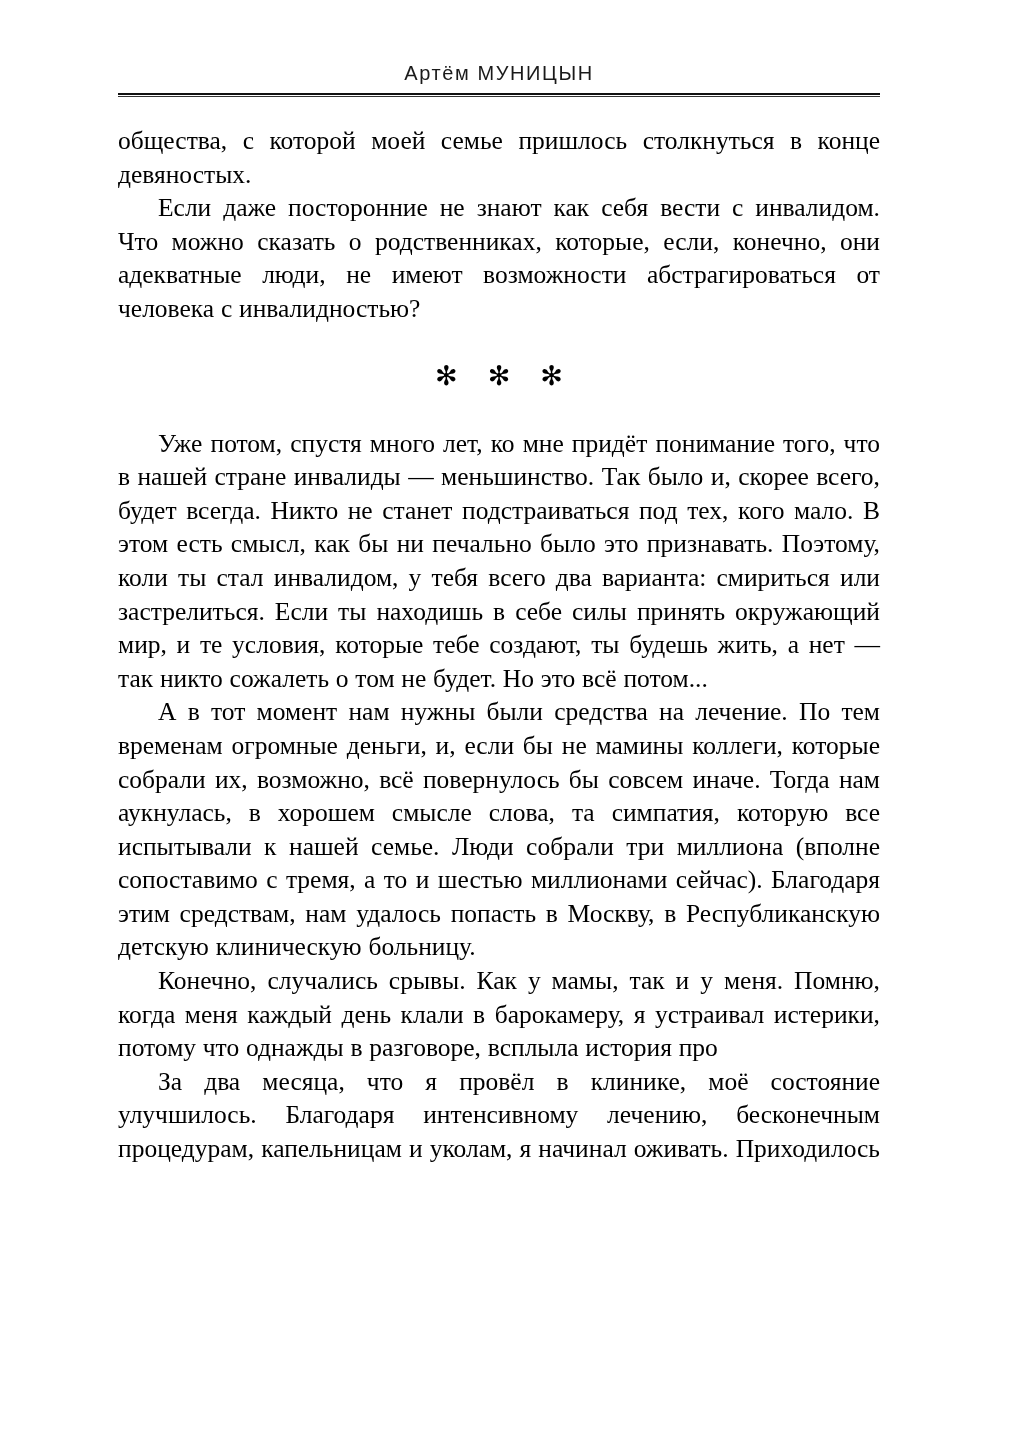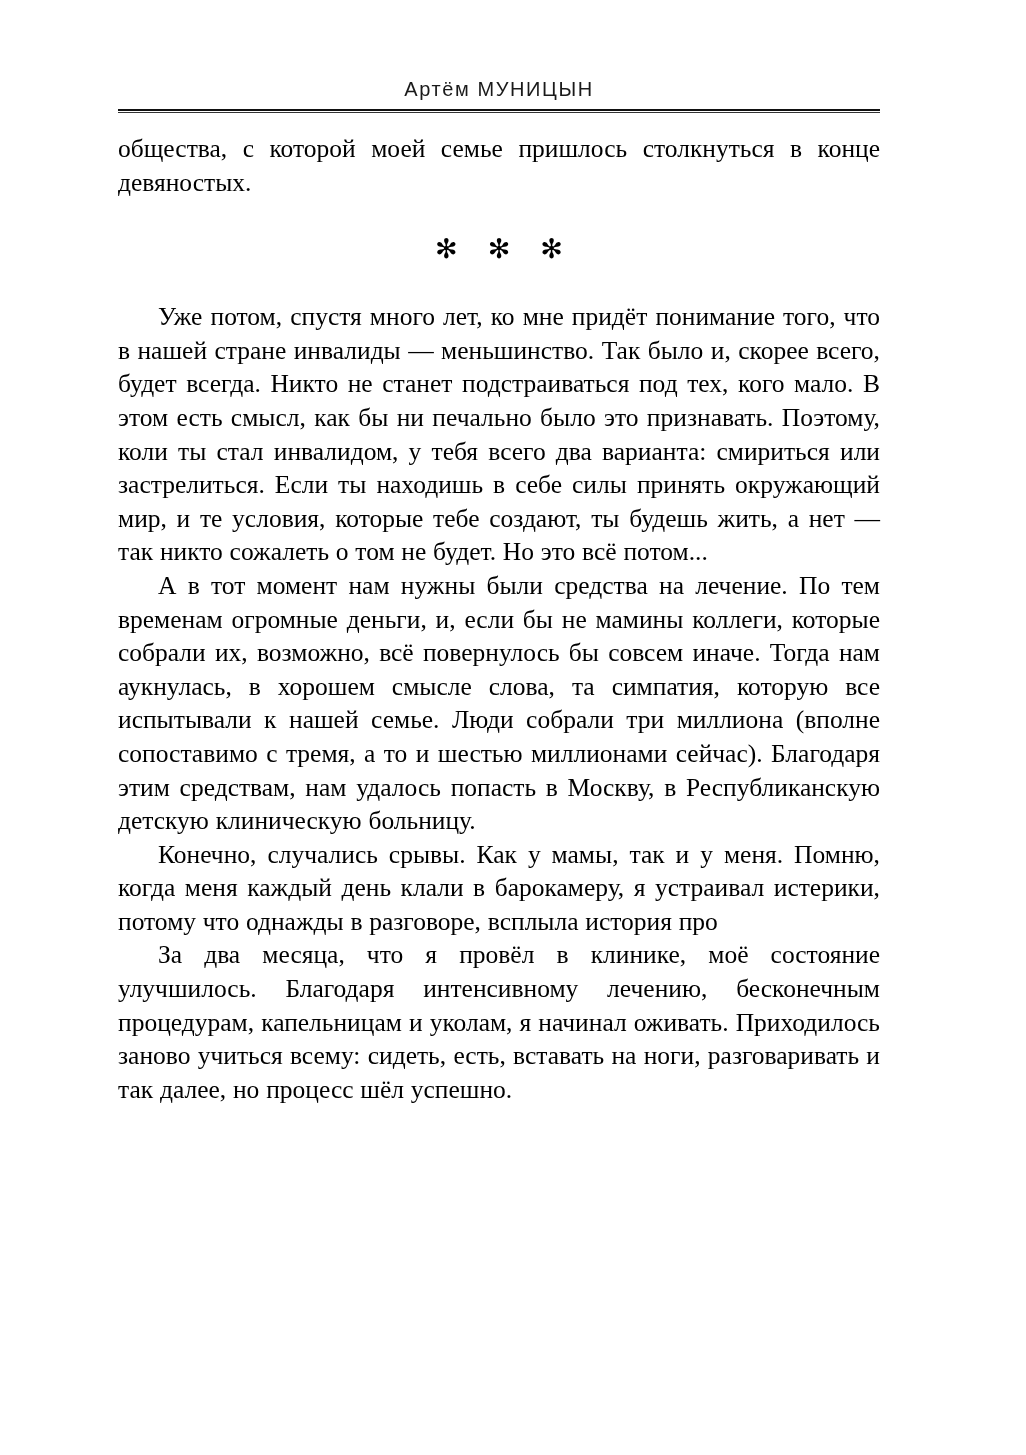--- a/index.html
+++ b/index.html
@@ -5,21 +5,21 @@
 <style>
   html, body {
     margin: 0;
     padding: 0;
     background: #ffffff;
   }
   .page {
     position: relative;
     width: 1026px;
     height: 1168px;
-    margin: 16px auto;
+    margin: 0 auto;
     background: #ffffff;
     overflow: hidden;
     font-family: "Liberation Serif", "DejaVu Serif", serif;
     color: #000000;
   }
 
   
   .running-header {
     position: absolute;
     left: 118px;
@@ -57,21 +57,21 @@
   .header-rule .rule-thin {
     width: 100%;
     height: 1px;
     background: #333333;
   }
 
   
   .text-column {
     position: absolute;
     left: 118px;
-    top: 116px;
+    top: 124px;
     width: 762px;
   }
   .para {
     margin: 0;
     font-size: 25.5px;
     line-height: 33.6px;
     text-align: justify;
     text-align-last: left;
     text-indent: 40px;
     hyphens: manual;
@@ -126,20 +126,21 @@
   <div class="header-rule">
     <div class="rule-thick"></div>
     <div class="rule-gap"></div>
     <div class="rule-thin"></div>
   </div>
 
   <div class="text-column">
 
     <p class="para no-indent">общества, с которой моей семье пришлось столкнуться в конце девяностых.</p>
 
+    <p class="para">Если даже посторонние не знают как себя вести с инва­лидом. Что можно сказать о родственниках, которые, если, конечно, они адекватные люди, не имеют возможности абстрагироваться от человека с инвалидностью?</p>
 
     <div class="scene-break">
       <span class="scene-break-inner">✻✻✻</span>
     </div>
 
     <p class="para">Уже потом, спустя много лет, ко мне придёт понима­ние того, что в нашей стране инвалиды — меньшинство. Так было и, скорее всего, будет всегда. Никто не станет подстраиваться под тех, кого мало. В этом есть смысл, как бы ни печально было это признавать. Поэтому, коли ты стал инвалидом, у тебя всего два варианта: смириться или застрелиться. Если ты находишь в себе силы принять окружающий мир, и те условия, которые тебе создают, ты будешь жить, а нет — так никто сожалеть о том не будет. Но это всё потом...</p>
 
     <p class="para">А в тот момент нам нужны были средства на лечение. По тем временам огромные деньги, и, если бы не мамины коллеги, которые собрали их, возможно, всё повернулось бы совсем иначе. Тогда нам аукнулась, в хорошем смысле слова, та симпатия, которую все испытывали к нашей семье. Люди собрали три миллиона (вполне сопоставимо с тремя, а то и шестью миллионами сейчас). Благодаря этим сред­ствам, нам удалось попасть в Москву, в Республиканскую детскую клиническую больницу.</p>
 
 

